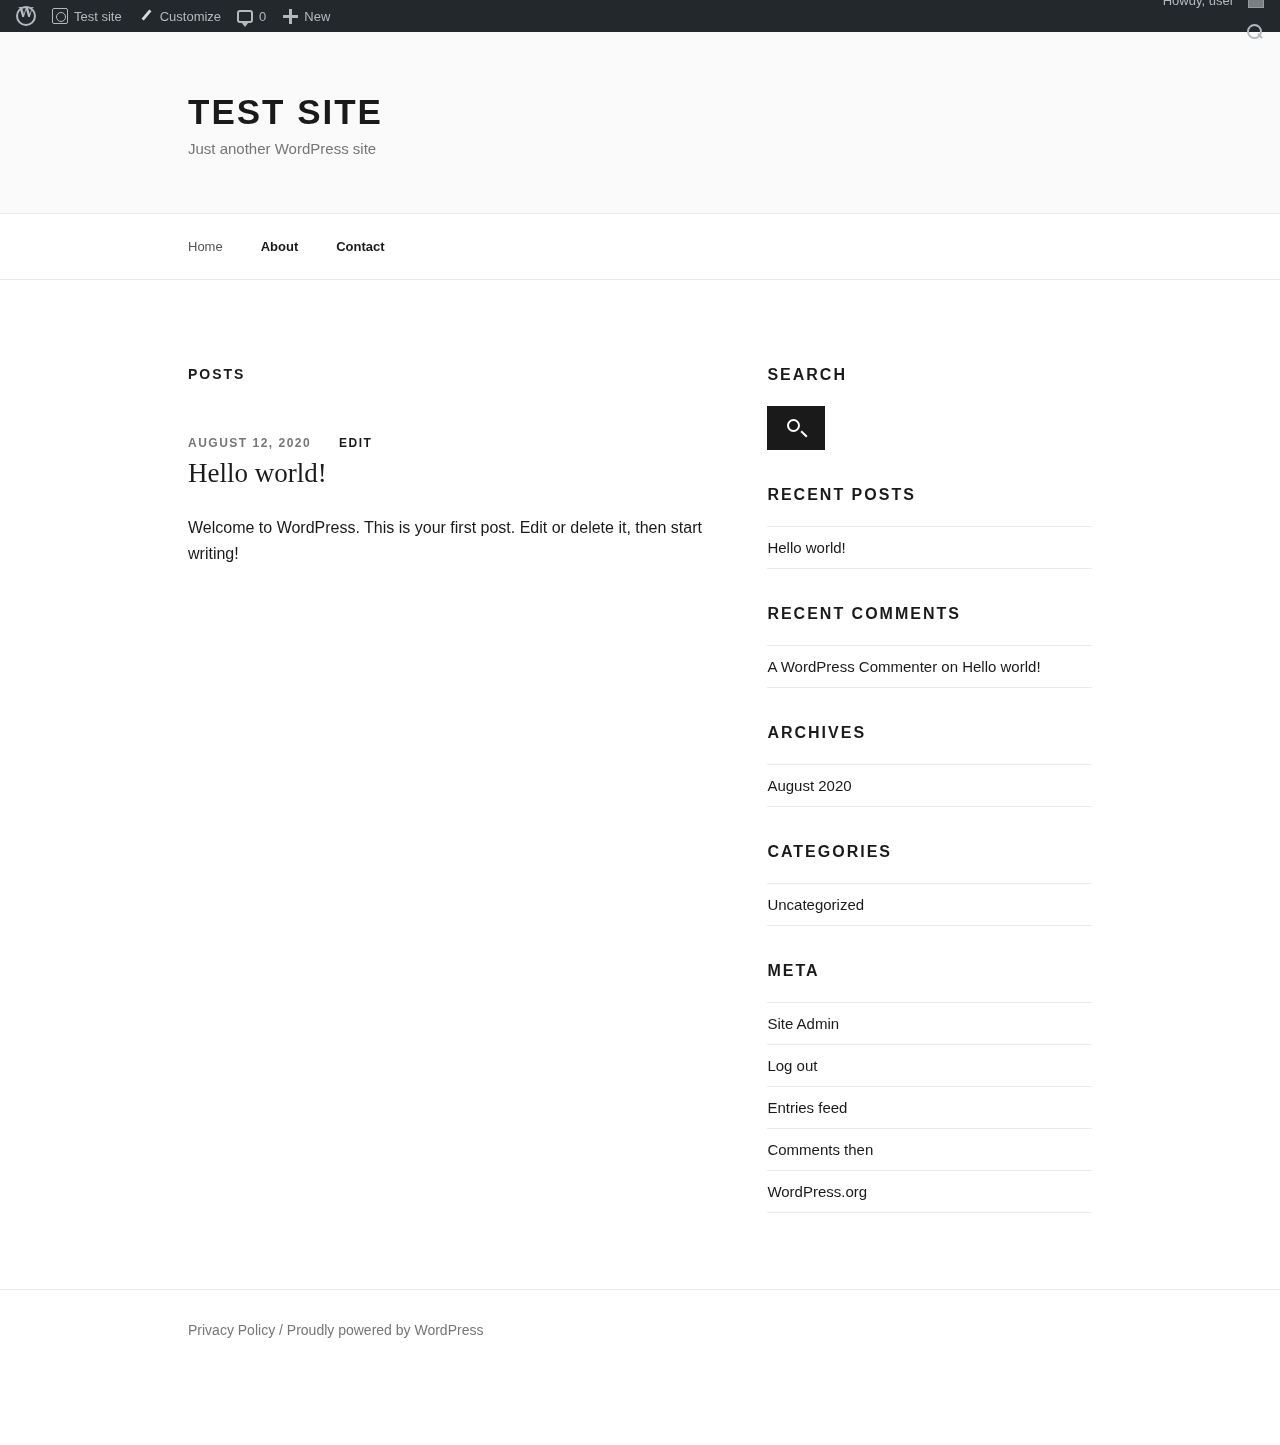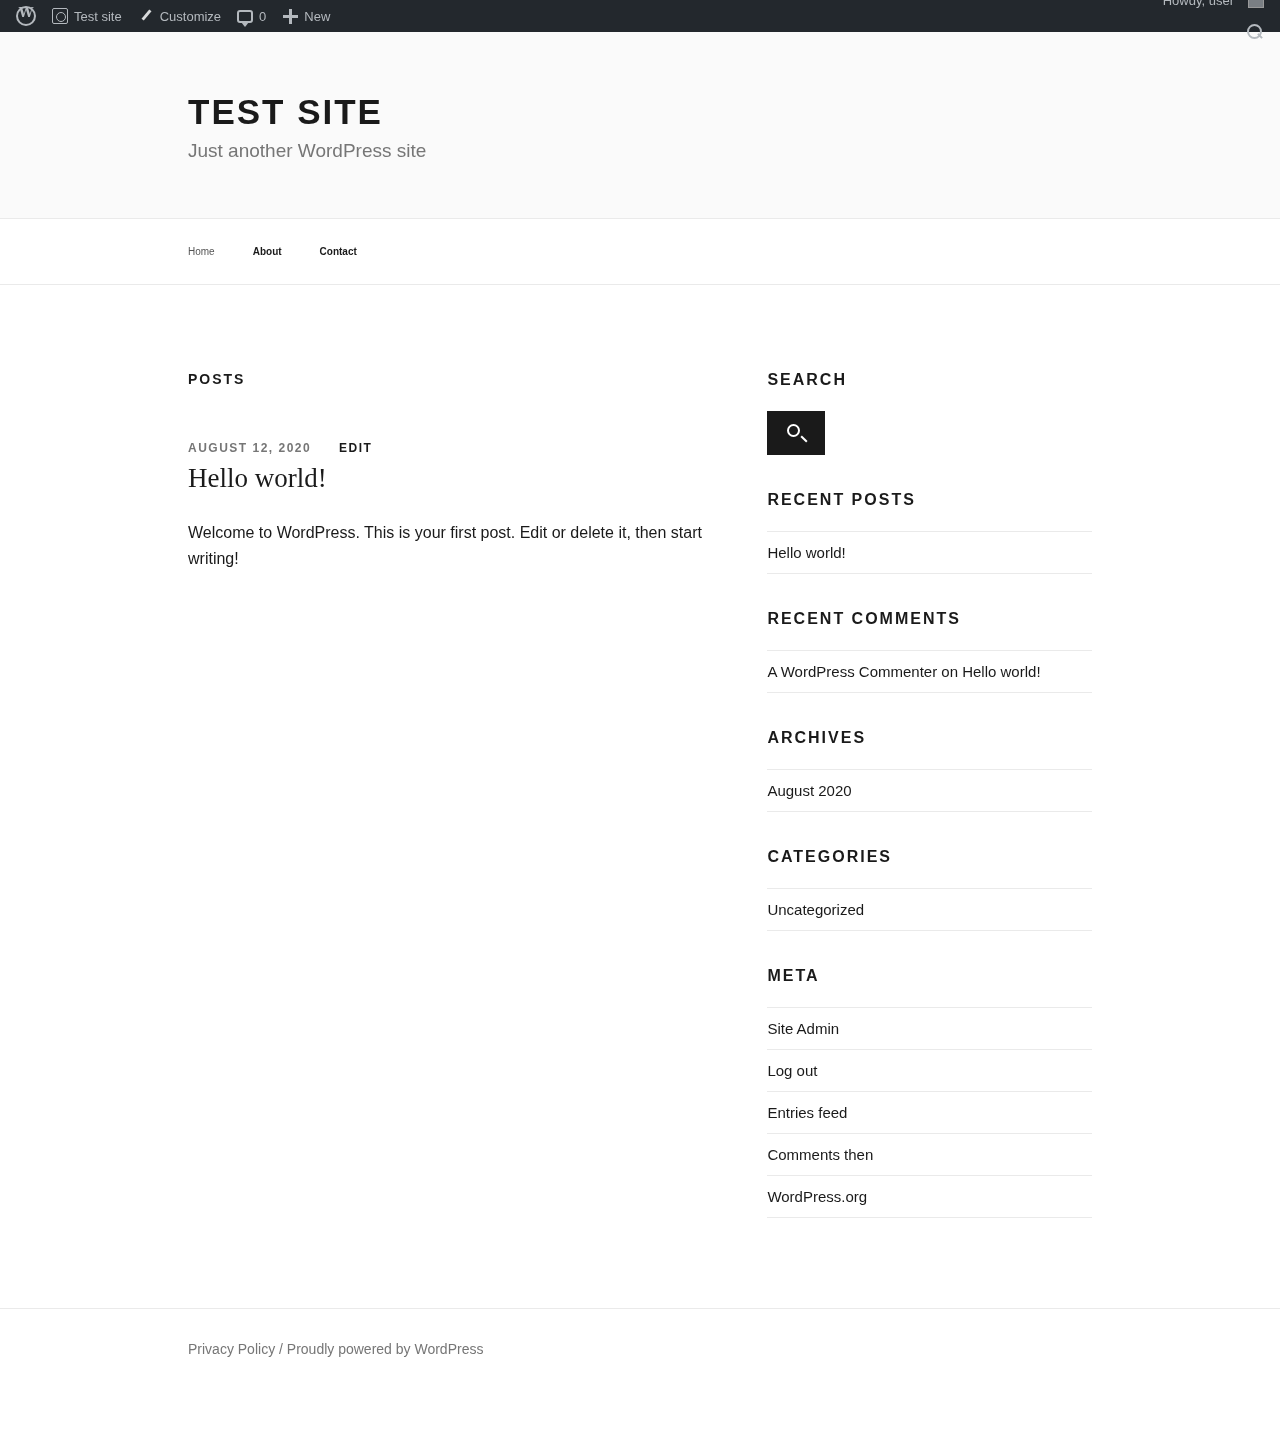--- a/index.html
+++ b/index.html
@@ -154,38 +154,38 @@
   }
   .site-title {
     font-size: 35px;
     letter-spacing: 2px;
     font-weight: 700;
     color: #1a1a1a;
     margin: 0 0 8px 0;
     font-family: "Liberation Sans", sans-serif;
   }
   .site-desc {
-    font-size: 19px;
+    font-size: 15px;
     color: #767676;
     margin: 0;
   }
 
   
   .site-nav {
     border-bottom: 1px solid #eaeaea;
     background: #fff;
   }
   .site-nav .wrap {
     display: flex;
     align-items: center;
     height: 65px;
     gap: 38px;
   }
   .nav-link {
-    font-size: 10px;
+    font-size: 13px;
     color: #1a1a1a;
     font-weight: 700;
     text-decoration: none;
   }
   .nav-link.current { font-weight: 400; color: #555; }
 
   
   .content-area {
     display: flex;
     gap: 60px;
@@ -273,21 +273,21 @@
     padding: 12px 0;
     font-size: 15px;
     color: #1a1a1a;
   }
   .widget ul li:first-child { border-top: 1px solid #eaeaea; }
   .widget ul li a { color: #1a1a1a; text-decoration: none; }
 
   
   .site-footer {
     border-top: 1px solid #eaeaea;
-    margin-top: 54px;
+    margin-top: 40px;
     padding: 32px 0 40px 0;
   }
   .site-footer .wrap { width: 904px; }
   .footer-text {
     font-size: 14px;
     color: #767676;
     padding-left: 0;
   }
   .footer-text a { color: #767676; text-decoration: none; }
   .footer-inner { padding-left: 0px; }

